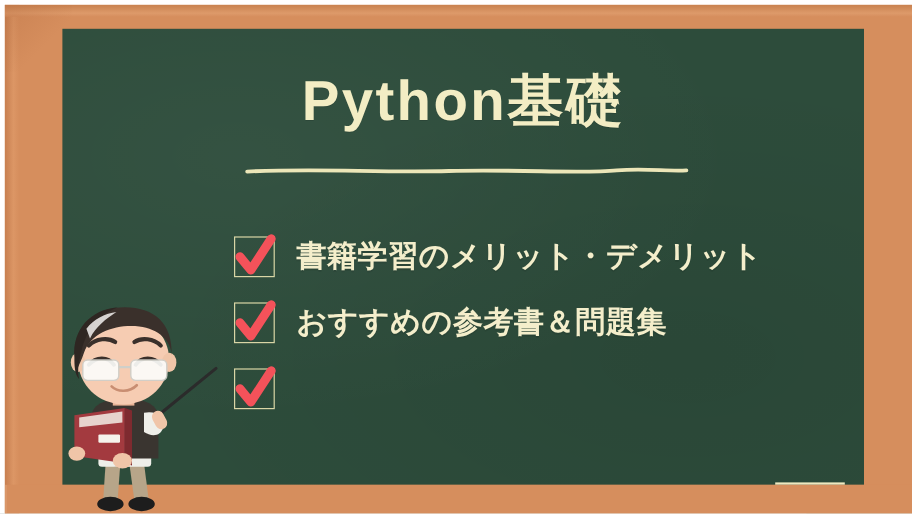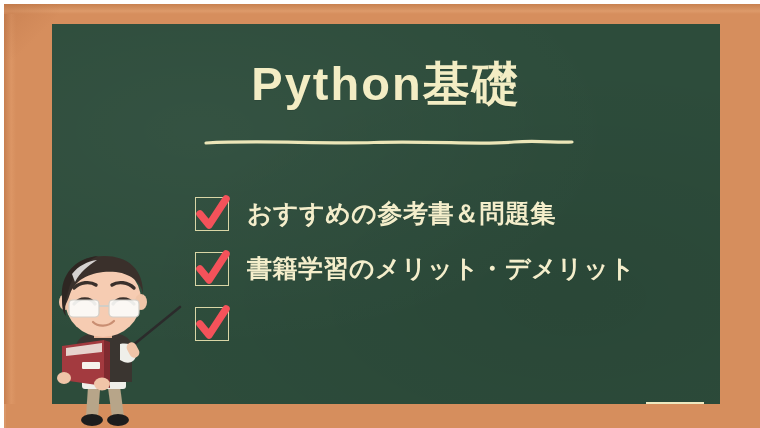--- a/index.html
+++ b/index.html
@@ -160,30 +160,30 @@
       </svg>
 
       <div class="checklist">
 
         <div class="check-row">
           <div class="checkbox">
             <svg width="42" height="44" viewBox="0 0 42 44">
               <path d="M8,22 L17,33 L34,7" stroke="#f4525a" stroke-width="7.5" fill="none" stroke-linecap="round" stroke-linejoin="round"></path>
             </svg>
           </div>
-          <div class="check-label">おすすめの参考書＆問題集</div>
+          <div class="check-label">書籍学習のメリット・デメリット</div>
         </div>
 
         <div class="check-row">
           <div class="checkbox">
             <svg width="42" height="44" viewBox="0 0 42 44">
               <path d="M8,22 L17,33 L34,7" stroke="#f4525a" stroke-width="7.5" fill="none" stroke-linecap="round" stroke-linejoin="round"></path>
             </svg>
           </div>
-          <div class="check-label">書籍学習のメリット・デメリット</div>
+          <div class="check-label">おすすめの参考書＆問題集</div>
         </div>
 
         <div class="check-row">
           <div class="checkbox">
             <svg width="42" height="44" viewBox="0 0 42 44">
               <path d="M8,22 L17,33 L34,7" stroke="#f4525a" stroke-width="7.5" fill="none" stroke-linecap="round" stroke-linejoin="round"></path>
             </svg>
           </div>
         </div>
 

